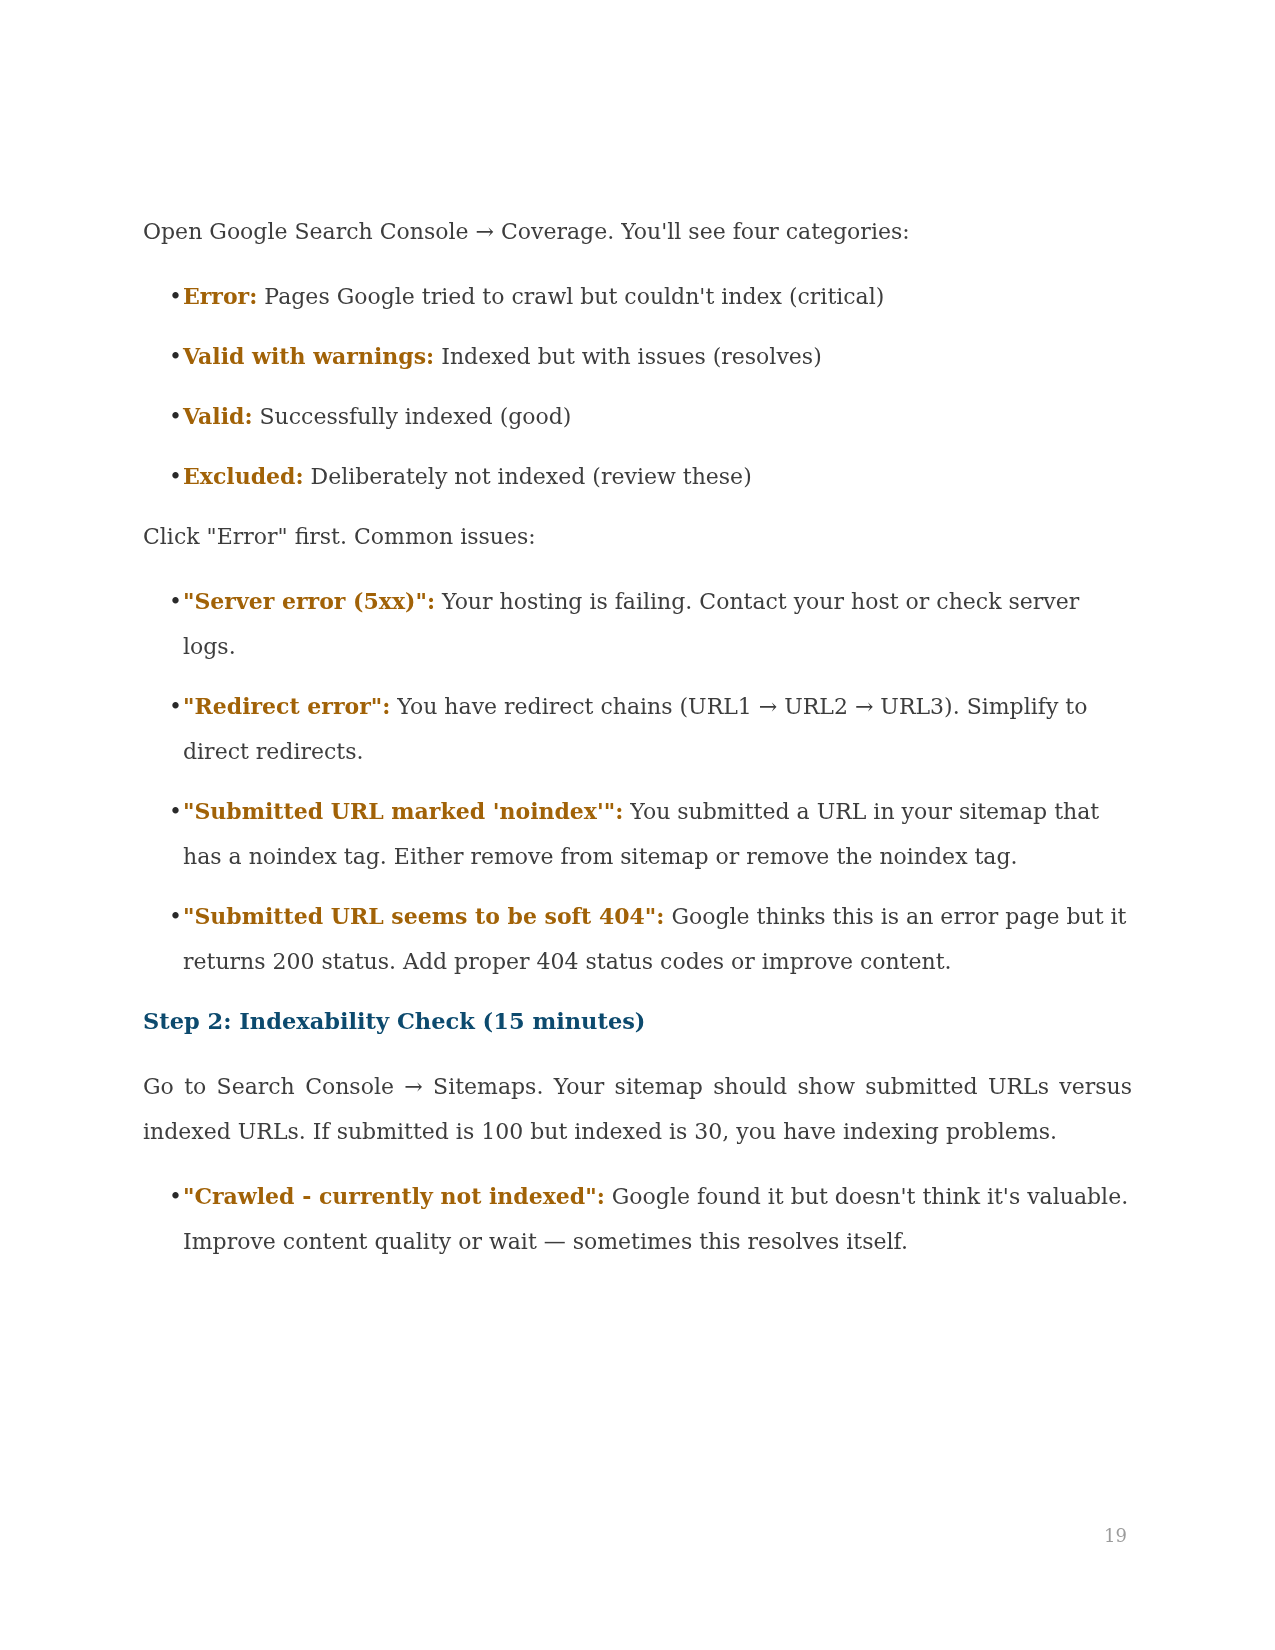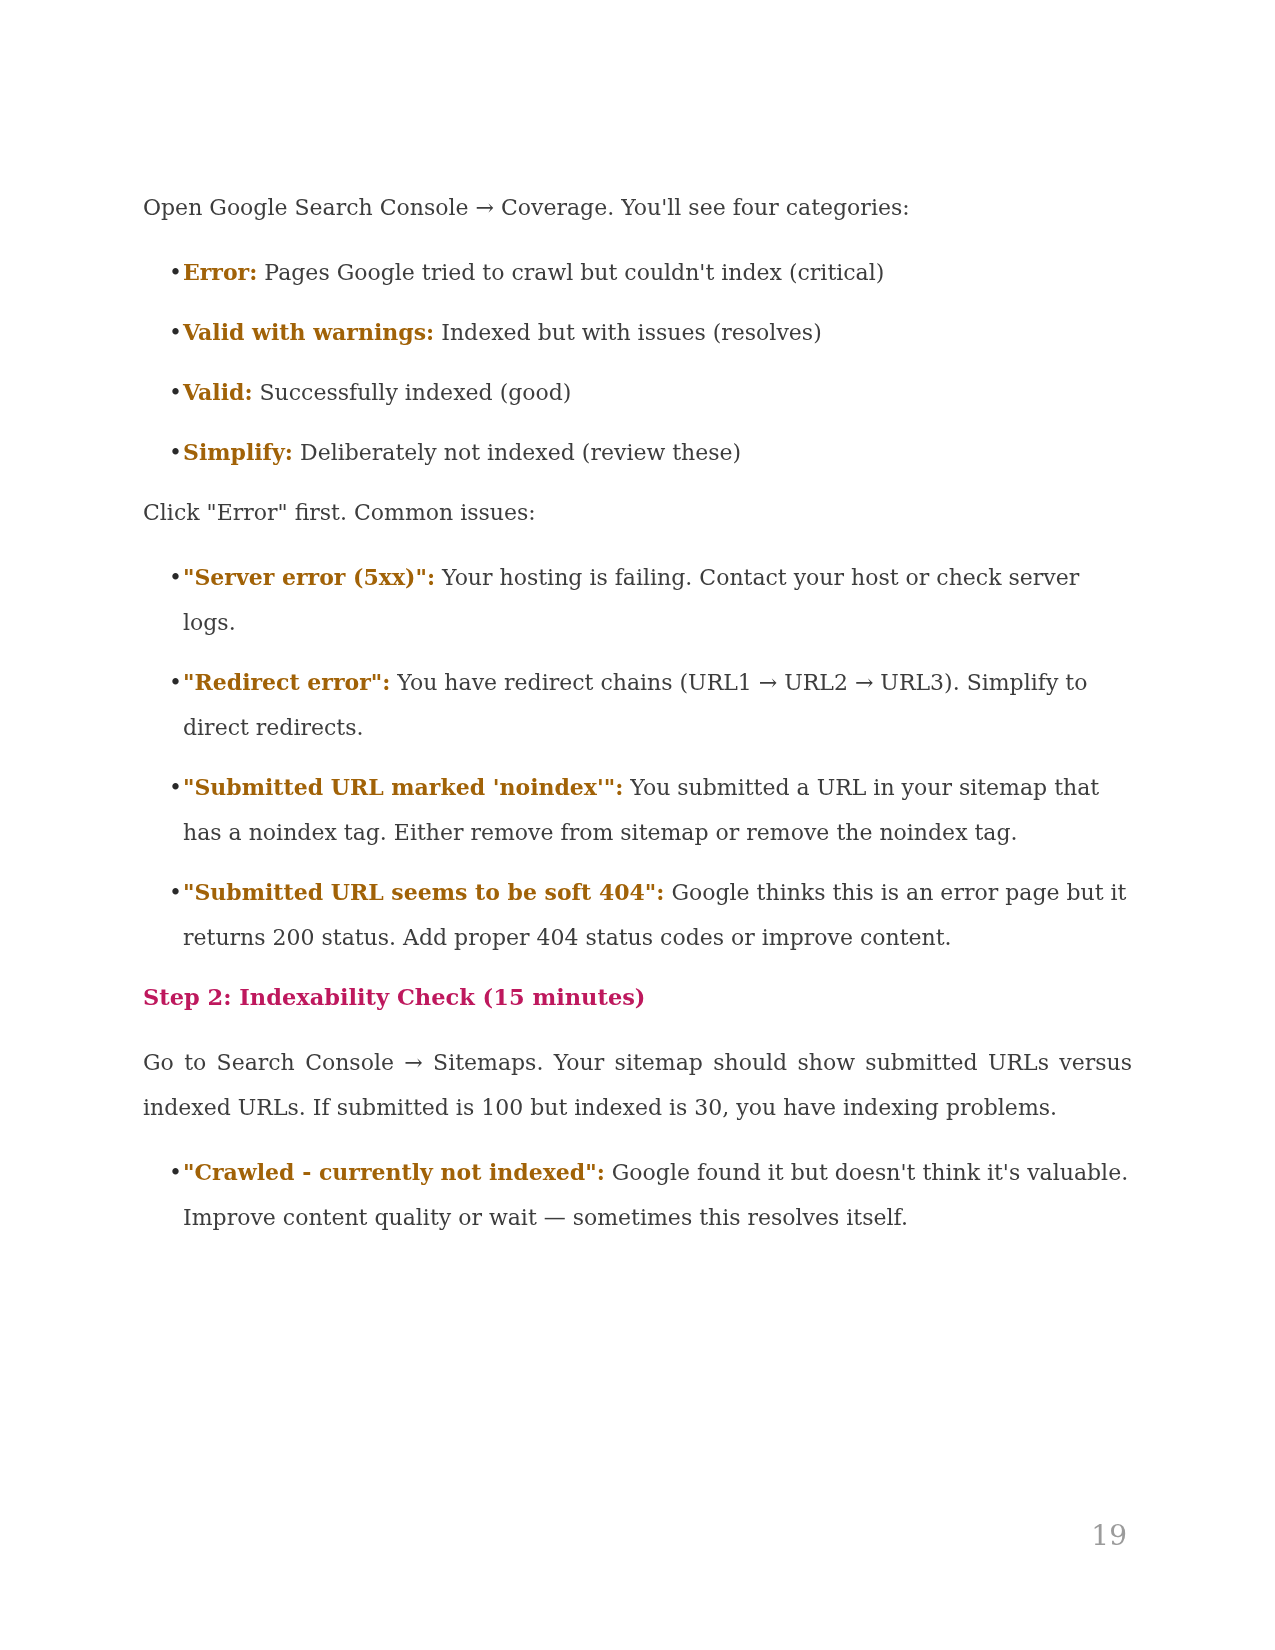--- a/index.html
+++ b/index.html
@@ -14,20 +14,21 @@
     font-family: "DejaVu Serif", serif;
     font-size: 22px;
     line-height: 45px;
     color: #3d3d3d;
     overflow: hidden;
   }
   .doc-content {
     box-sizing: border-box;
     width: 1275px;
     padding: 185px 143px 0 143px;
+    margin-top: 24px;
   }
   p.para {
     margin: 0 0 20px 0;
   }
   p.justify {
     text-align: justify;
   }
   ul.bullet-list {
     list-style: none;
     margin: 0 0 8px 0;
@@ -45,28 +46,28 @@
     color: #2a2a2a;
   }
   .bold-label {
     font-weight: bold;
     color: #a16207;
   }
   h3.step-heading {
     font-size: 22.5px;
     line-height: 45px;
     font-weight: bold;
-    color: #be185d;
+    color: #0c4a6e;
     margin: 0 0 20px 0;
   }
   .page-number {
     position: absolute;
     top: 1522px;
     right: 148px;
-    font-size: 28px;
+    font-size: 18px;
     line-height: 28px;
     color: #9b9b9b;
   }
 </style>
 </head>
 <body>
 
 <div class="doc-content">
 
   <p class="para">Open Google Search Console → Coverage. You'll see four categories:</p>
@@ -82,21 +83,21 @@
       <span class="bold-label">Valid with warnings:</span>
       <span>Indexed but with issues (resolves)</span>
     </li>
     <li>
       <span class="bullet-marker">•</span>
       <span class="bold-label">Valid:</span>
       <span>Successfully indexed (good)</span>
     </li>
     <li>
       <span class="bullet-marker">•</span>
-      <span class="bold-label">Simplify:</span>
+      <span class="bold-label">Excluded:</span>
       <span>Deliberately not indexed (review these)</span>
     </li>
   </ul>
 
   <p class="para">Click "Error" first. Common issues:</p>
 
   <ul class="bullet-list">
     <li>
       <span class="bullet-marker">•</span>
       <span class="bold-label">"Server error (5xx)":</span>

